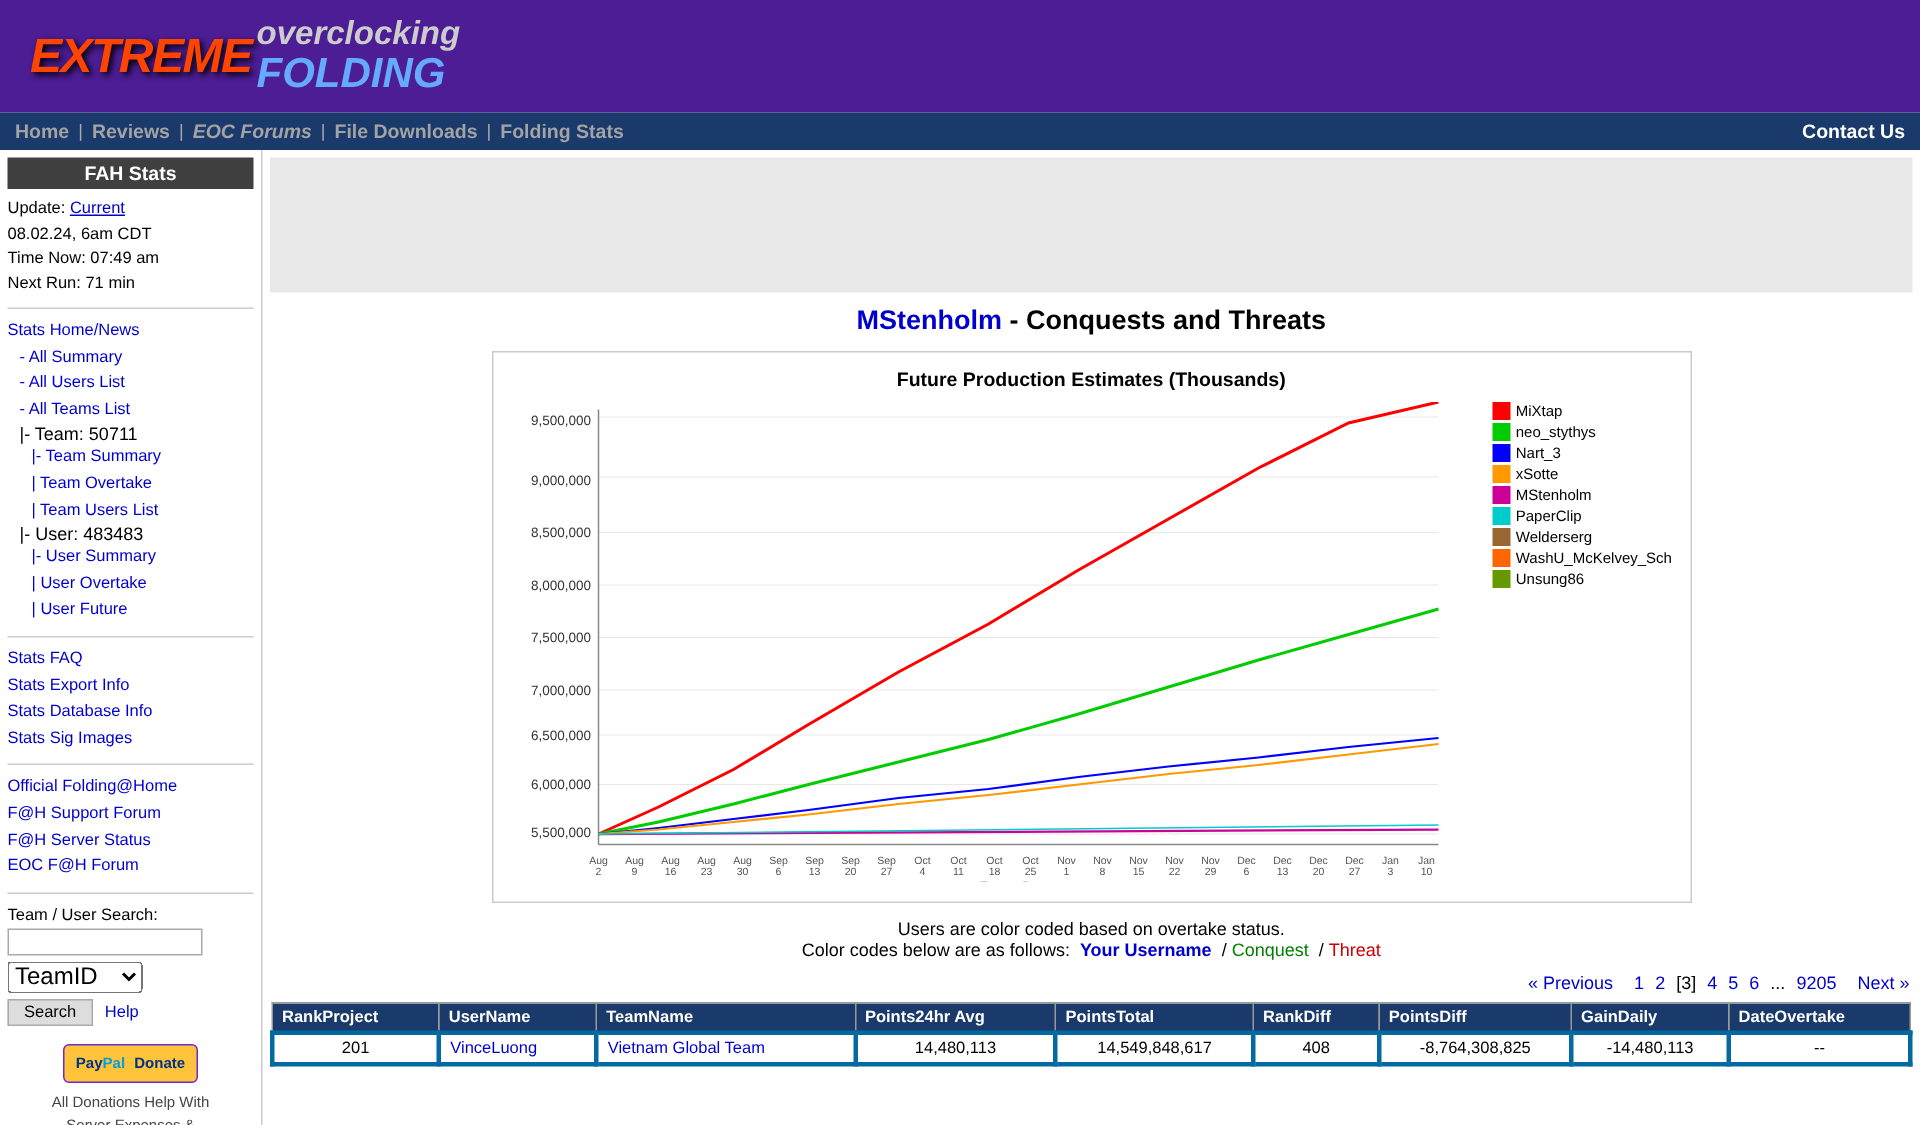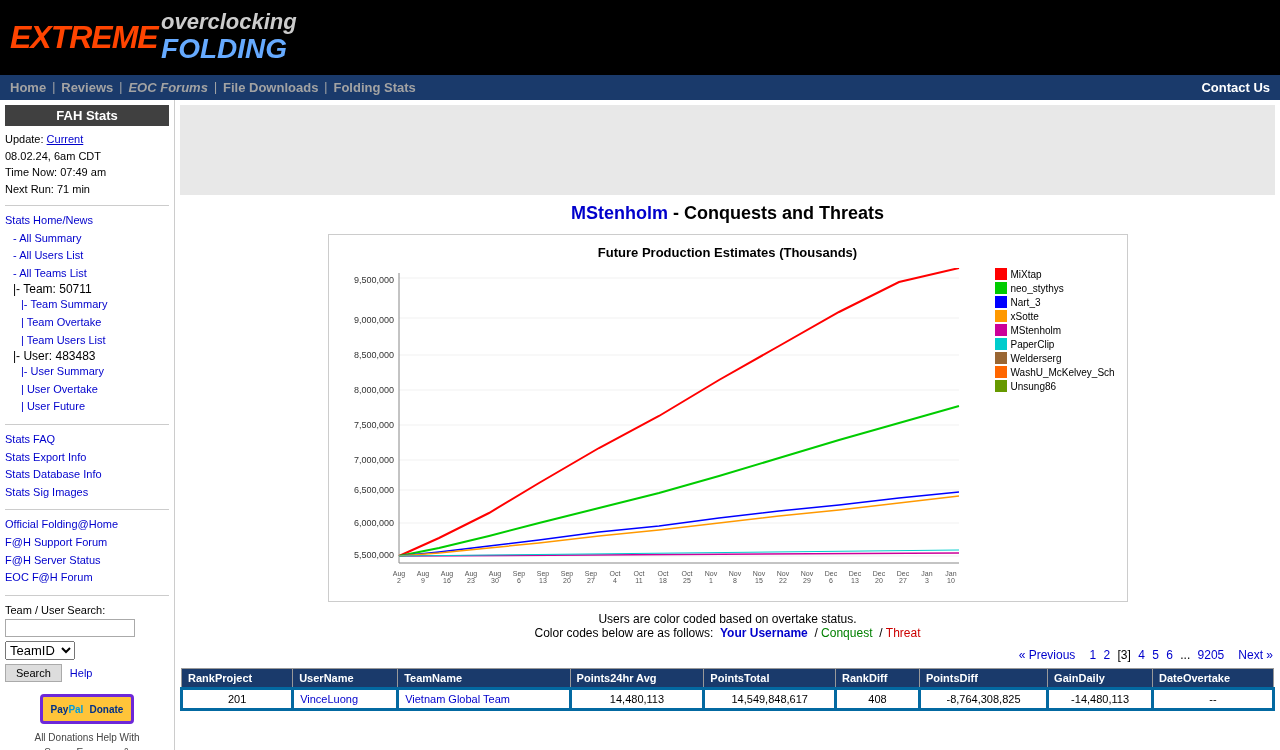--- a/index.html
+++ b/index.html
@@ -1,18 +1,18 @@
 <!DOCTYPE html>
 <html><head>
   <meta charset="utf-8">
   <style>
     * { margin: 0; padding: 0; box-sizing: border-box; }
     body { font-family: Arial, sans-serif; font-size: 12px; background: #fff; }
 
-    #header { background: #000000; height: 75px; display: flex; align-items: center; padding: 0 10px; }
+    #header { background: #4c1d95; height: 75px; display: flex; align-items: center; padding: 0 20px; }
 
     #nav-bar { background: #1a3a6b; padding: 5px 10px; display: flex; align-items: center; justify-content: space-between; }
     #nav-left { display: flex; gap: 0; }
     .nav-link { color: #a3a3a3; text-decoration: none; font-size: 13px; font-weight: bold; }
     .nav-sep { color: #aaa; margin: 0 6px; }
     #nav-right .nav-link { color: #fff; }
 
     #main-layout { display: flex; width: 1280px; }
 
     #sidebar { width: 175px; min-width: 175px; background: #fff; border-right: 1px solid #ccc; padding: 5px; font-size: 12px; }
@@ -20,26 +20,26 @@
     #sidebar-update { margin-bottom: 8px; line-height: 1.5; font-size: 11px; }
     #sidebar-update a { color: #0000cc; }
     .sidebar-section { margin-bottom: 8px; }
     .sidebar-section a { color: #0000cc; text-decoration: none; display: block; font-size: 11px; line-height: 1.6; }
     .sidebar-section .indent { padding-left: 8px; }
     .sidebar-section .indent2 { padding-left: 16px; }
     .sidebar-sep { border-top: 1px solid #ccc; margin: 6px 0; }
     #search-section { margin-top: 8px; }
     #search-label { font-size: 11px; margin-bottom: 3px; }
     #search-input { width: 130px; border: 1px solid #aaa; padding: 2px; font-size: 11px; margin-bottom: 4px; display: block; }
-    #search-select { width: 70px; font-size: 13px; margin-bottom: 4px; display: block; }
+    #search-select { width: 90px; font-size: 16px; margin-bottom: 4px; display: block; }
     #search-btn-row { display: flex; gap: 8px; align-items: center; }
     #search-btn { padding: 2px 10px; font-size: 11px; background: #ddd; border: 1px solid #aaa; cursor: pointer; }
     #help-link { color: #0000cc; font-size: 11px; text-decoration: none; }
     #paypal-section { margin-top: 12px; text-align: center; font-size: 10px; color: #444; line-height: 1.5; }
-    .paypal-btn { background: #ffc439; border: 3px solid #6d28d9; border-radius: 4px; padding: 4px 8px; font-size: 11px; font-weight: bold; color: #003087; cursor: pointer; display: inline-block; margin-bottom: 4px; }
+    .paypal-btn { background: #ffc439; border: 1px solid #6d28d9; border-radius: 4px; padding: 4px 8px; font-size: 11px; font-weight: bold; color: #003087; cursor: pointer; display: inline-block; margin-bottom: 4px; }
 
     #content { flex: 1; padding: 5px; }
     #ad-area { width: 100%; height: 90px; background: #e8e8e8; margin-bottom: 8px; display: flex; align-items: center; justify-content: center; color: #999; font-size: 12px; }
 
     #page-heading { text-align: center; font-size: 18px; font-weight: bold; margin-bottom: 10px; }
     #page-heading a { color: #0000cc; text-decoration: none; }
 
     #chart-container { border: 1px solid #ccc; margin: 0 auto 10px; width: 800px; background: #fff; padding: 10px; position: relative; }
     #chart-title { text-align: center; font-size: 13px; font-weight: bold; margin-bottom: 8px; }
 

